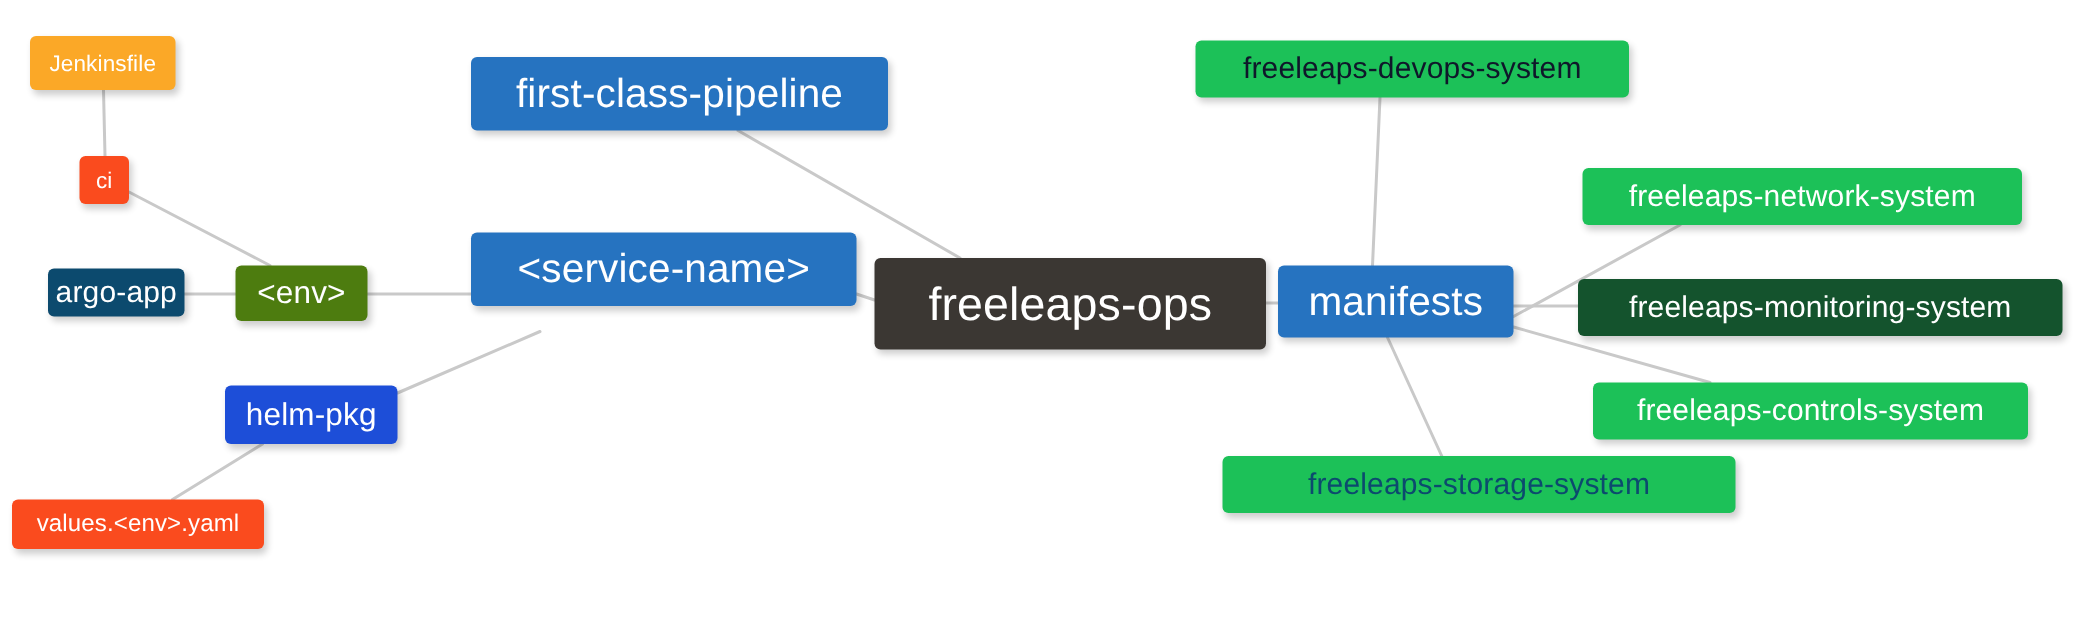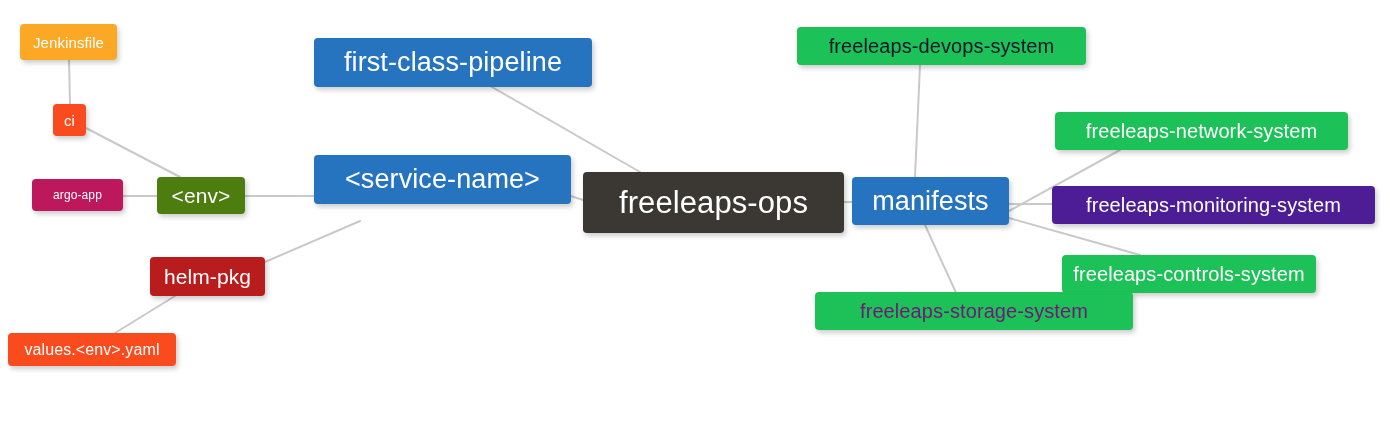--- a/index.html
+++ b/index.html
@@ -68,27 +68,27 @@
       <line x1="1009" y1="218" x2="1140" y2="255" stroke="#c9c9c9" stroke-width="2" stroke-linecap="round"></line>
       <line x1="925" y1="225" x2="963" y2="308" stroke="#c9c9c9" stroke-width="2" stroke-linecap="round"></line>
     </svg>
   <div id="nodes">
       <div class="node" style="left: 20px; top: 24px; width: 97px; height: 36px; background: rgb(251, 168, 39); font-size: 15px; color: rgb(255, 255, 255);">
         <span class="node-label">Jenkinsfile</span>
       </div>
       <div class="node" style="left: 53px; top: 104px; width: 33px; height: 32px; background: rgb(250, 75, 30); font-size: 15px; color: rgb(255, 255, 255);">
         <span class="node-label">ci</span>
       </div>
-      <div class="node" style="left: 32px; top: 179px; width: 91px; height: 32px; background: #be185d; font-size: 12px; color: rgb(255, 255, 255);">
+      <div class="node" style="left: 32px; top: 179px; width: 91px; height: 32px; background: #0c4a6e; font-size: 20px; color: rgb(255, 255, 255);">
         <span class="node-label">argo-app</span>
       </div>
       <div class="node" style="left: 157px; top: 177px; width: 88px; height: 37px; background: #4d7c0f; font-size: 21px; color: rgb(255, 255, 255);">
         <span class="node-label">&lt;env&gt;</span>
       </div>
-      <div class="node" style="left: 150px; top: 257px; width: 115px; height: 39px; background: #b91c1c; font-size: 21px; color: rgb(255, 255, 255);">
+      <div class="node" style="left: 150px; top: 257px; width: 115px; height: 39px; background: #1d4ed8; font-size: 21px; color: rgb(255, 255, 255);">
         <span class="node-label">helm-pkg</span>
       </div>
       <div class="node" style="left: 8px; top: 333px; width: 168px; height: 33px; background: rgb(250, 75, 30); font-size: 16px; color: rgb(255, 255, 255);">
         <span class="node-label">values.&lt;env&gt;.yaml</span>
       </div>
       <div class="node" style="left: 314px; top: 38px; width: 278px; height: 49px; background: rgb(38, 115, 192); font-size: 27px; color: rgb(255, 255, 255);">
         <span class="node-label">first-class-pipeline</span>
       </div>
       <div class="node" style="left: 314px; top: 155px; width: 257px; height: 49px; background: rgb(38, 115, 192); font-size: 27px; color: rgb(255, 255, 255);">
         <span class="node-label">&lt;service-name&gt;</span>
@@ -98,23 +98,23 @@
       </div>
       <div class="node" style="left: 852px; top: 177px; width: 157px; height: 48px; background: rgb(38, 115, 192); font-size: 27px; color: rgb(255, 255, 255); justify-content: center;">
         <span class="node-label">manifests</span>
       </div>
       <div class="node" style="left: 797px; top: 27px; width: 289px; height: 38px; background: rgb(28, 193, 88); font-size: 20px; color: #0f172a;">
         <span class="node-label">freeleaps-devops-system</span>
       </div>
       <div class="node" style="left: 1055px; top: 112px; width: 293px; height: 38px; background: rgb(28, 193, 88); font-size: 20px; color: rgb(255, 255, 255); align-items: center;">
         <span class="node-label">freeleaps-network-system</span>
       </div>
-      <div class="node" style="left: 1052px; top: 186px; width: 323px; height: 38px; background: #4c1d95; font-size: 20px; color: rgb(255, 255, 255);">
+      <div class="node" style="left: 1052px; top: 186px; width: 323px; height: 38px; background: #14532d; font-size: 20px; color: rgb(255, 255, 255);">
         <span class="node-label">freeleaps-monitoring-system</span>
       </div>
-      <div class="node" style="left: 1062px; top: 255px; width: 254px; height: 38px; background: rgb(28, 193, 88); font-size: 20px; color: rgb(255, 255, 255);">
+      <div class="node" style="left: 1062px; top: 255px; width: 290px; height: 38px; background: rgb(28, 193, 88); font-size: 20px; color: rgb(255, 255, 255);">
         <span class="node-label">freeleaps-controls-system</span>
       </div>
-      <div class="node" style="left: 815px; top: 292px; width: 318px; height: 38px; background: rgb(28, 193, 88); font-size: 20px; color: #701a75;">
+      <div class="node" style="left: 815px; top: 304px; width: 342px; height: 38px; background: rgb(28, 193, 88); font-size: 20px; color: #0c4a6e;">
         <span class="node-label">freeleaps-storage-system</span>
       </div>
     </div>
 </div>
 
 </body></html>

